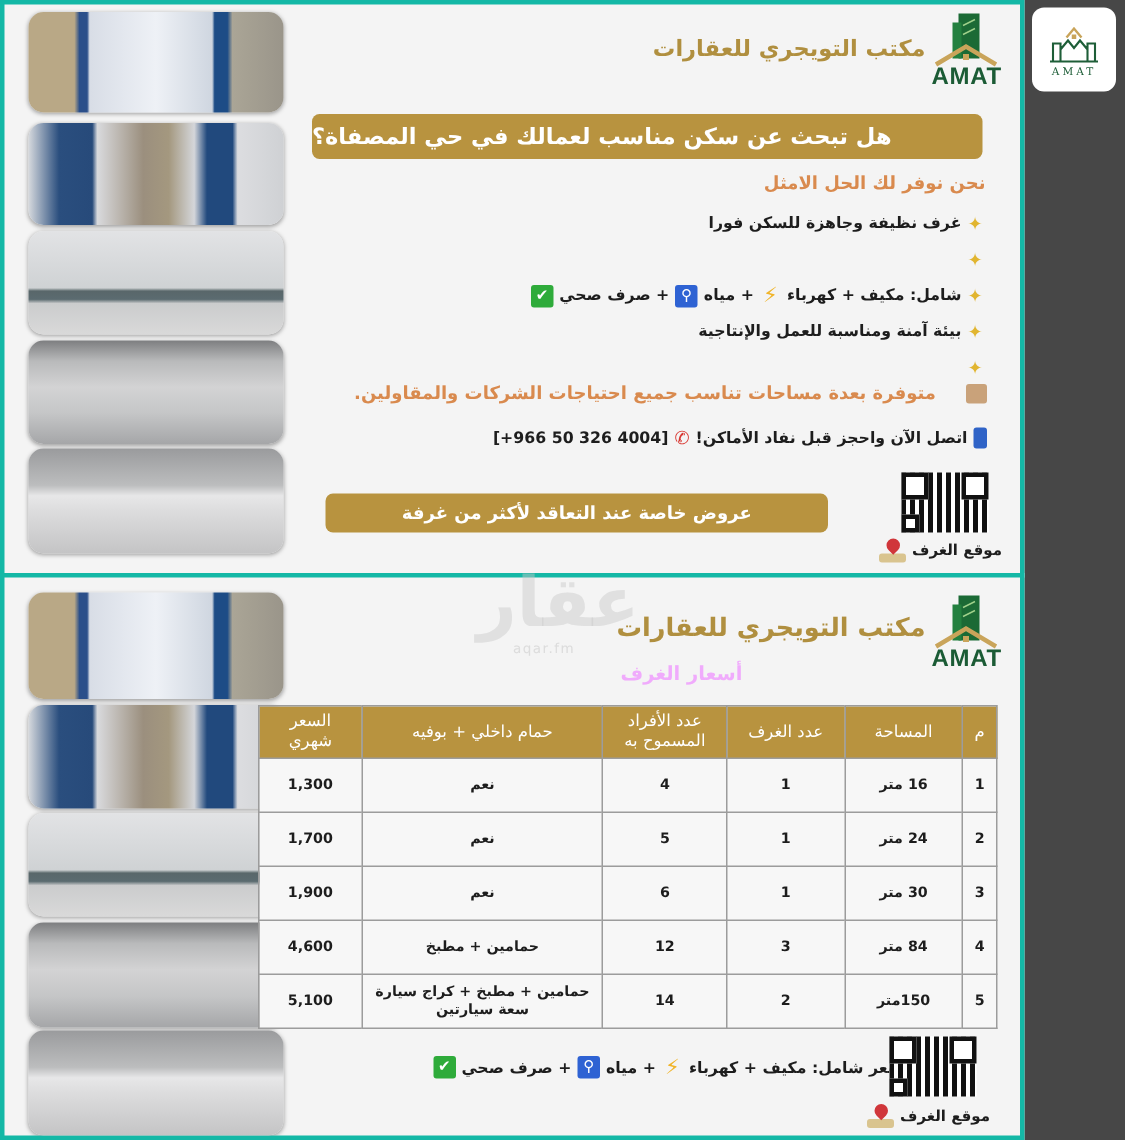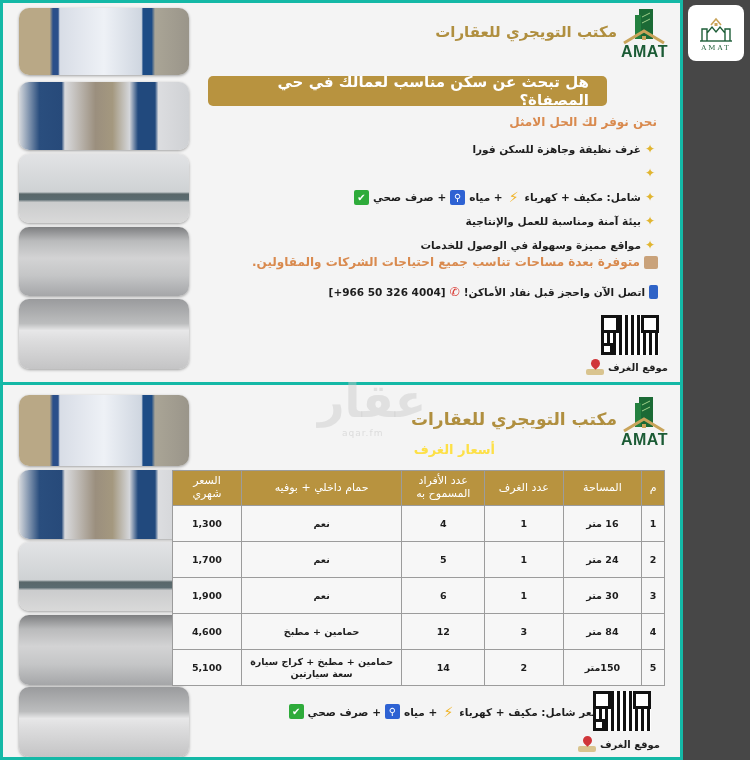--- a/index.html
+++ b/index.html
@@ -18,55 +18,55 @@
   .photo.p3 { background: linear-gradient(180deg, #e2e3e5 0%, #cfd2d4 55%, #59676a 58%, #5b6b70 66%, #cbcccd 70%, #d9d9d9 100%); }
   .photo.p4 { background: linear-gradient(180deg, #7d7e80 0%, #b9babb 20%, #d3d3d4 45%, #c5c6c7 70%, #a5a6a8 100%); }
   .photo.p5 { background: linear-gradient(180deg, #9a9b9d 0%, #bcbdbe 35%, #e7e7e8 45%, #dcdcdd 60%, #c4c4c5 100%); }
 
   .brand { position: absolute; right: 12px; display:flex; align-items:flex-end; gap: 4px; }
   .brand-name { font-size: 15px; font-weight: bold; color: #b08f3f; margin-bottom: 20px; }
   .brand-logo { display:flex; flex-direction:column; align-items:center; }
   .brand-logo .amat { font-family: "Liberation Sans", sans-serif; font-weight: bold; font-size: 16px; color: #1b5b35; letter-spacing: .5px; margin-top: -2px; }
 
   .gold-bar { position: absolute; background: #b8933f; color: #fff; border-radius: 5px; font-weight: bold; display:flex; align-items:center; }
-  .hero-question { top: 73px; left: 205px; width: 399px; height: 30px; font-size: 15px; justify-content:flex-end; padding-right: 18px; }
+  .hero-question { top: 73px; left: 205px; width: 447px; height: 30px; font-size: 15px; justify-content:flex-end; padding-right: 18px; }
   .offer-bar { top: 326px; left: 214px; width: 335px; height: 26px; font-size: 12px; justify-content:center; }
 
   .rtl { direction: rtl; text-align: right; }
   .sub-head { position: absolute; top: 112px; right: 23px; color: #d98a4e; font-weight: bold; font-size: 12px; }
   .features { position: absolute; top: 134px; right: 25px; list-style: none; }
   .features li { display:flex; align-items:center; gap: 4px; font-size: 10.5px; font-weight: bold; color: #1d1d1d; height: 24px; }
   .sparkle { color: #e1b530; font-size: 12px; }
   .inline-icon { display:inline-flex; align-items:center; justify-content:center; width: 15px; height: 15px; font-size: 10px; border-radius: 2px; }
   .bolt { color: #f0b429; background: transparent; font-size: 14px; width: 14px; }
   .water { background: #2e62d3; color: #fff; }
   .check { background: #2eab3a; color: #fff; }
 
-  .availability { position: absolute; top: 252px; right: 22px; display:flex; align-items:center; gap: 4px; color: #d98a4e; font-weight: bold; font-size: 12px; }
+  .availability { position: absolute; top: 252px; right: 22px; display:flex; align-items:center; gap: 20px; color: #d98a4e; font-weight: bold; font-size: 12px; }
   .box-icon { width: 14px; height: 13px; background: #c9a27a; border-radius: 2px; display:inline-block; }
   .contact { position: absolute; top: 282px; right: 22px; display:flex; align-items:center; gap: 4px; font-weight: bold; font-size: 10.5px; color: #1d1d1d; }
   .phone-icon { color: #d8352f; font-size: 12px; }
   .mobile-icon { display:inline-block; width: 9px; height: 14px; background: #2f63c7; border-radius: 2px; }
 
   .qr { position: absolute; width: 58px; height: 40px; background:
         repeating-linear-gradient(90deg, #111 0 3px, transparent 3px 6px),
         repeating-linear-gradient(0deg, #fff 0 2px, transparent 2px 5px); background-color:#fff; }
   .qr::before, .qr::after { content:""; position:absolute; width: 12px; height: 12px; border: 3px solid #111; background:#fff; }
   .qr::before { left: 0; top: 0; }
   .qr::after { right: 0; top: 0; }
   .qr .qr-c { position:absolute; left:0; bottom:0; width:12px; height:12px; border:3px solid #111; background:#fff; }
   .location { position: absolute; display:flex; align-items:center; gap: 4px; font-size: 10px; font-weight: bold; color:#1d1d1d; }
   .pin { position: relative; width: 18px; height: 16px; }
   .pin .map { position:absolute; bottom:0; left:0; width:18px; height:6px; background:#d9c48f; border-radius:2px; }
   .pin .drop { position:absolute; top:0; left:5px; width:9px; height:9px; background:#d0363a; border-radius:50% 50% 50% 0; transform: rotate(-45deg); }
 
   .watermark { position: absolute; top: 378px; left: 318px; font-size: 46px; color: rgba(200,200,200,.45); font-weight: bold; line-height: 1; }
   .watermark-sub { position: absolute; top: 428px; left: 342px; font-size: 9px; color: rgba(200,200,200,.55); letter-spacing: 1px; }
 
-  .section-title { position: absolute; top: 442px; right: 255px; font-weight: bold; font-size: 13px; color: #fde047; }
+  .section-title { position: absolute; top: 442px; right: 255px; font-weight: bold; font-size: 13px; color: #f0abfc; }
   table.prices { position: absolute; top: 470px; left: 172px; width: 493px; border-collapse: collapse; direction: rtl; font-size: 9.5px; }
   table.prices th { background: #b8933f; color: #fff; font-weight: normal; font-size: 11px; height: 35px; border: 1px solid #9c9c9c; padding: 0 4px; line-height: 1.15; }
   table.prices td { background: #f7f7f7; border: 1px solid #9c9c9c; text-align: center; height: 36px; font-weight: bold; color: #1d1d1d; padding: 0 4px; }
   table.prices td.idx, table.prices th.idx { width: 23px; }
   table.prices td.area { width: 80px; }
   table.prices td.rooms { width: 80px; }
   table.prices td.persons { width: 84px; }
   table.prices td.amen { width: 165px; line-height: 1.25; }
   table.prices td.price { width: 70px; }
 
@@ -131,40 +131,42 @@
         <span class="inline-icon water">⚲</span>
         <span>+ صرف صحي</span>
         <span class="inline-icon check">✔</span>
       </li>
       <li>
         <span class="sparkle">✦</span>
         <span>بيئة آمنة ومناسبة للعمل والإنتاجية</span>
       </li>
       <li>
         <span class="sparkle">✦</span>
-        <span>مواقع مميزة وسهولة في الوصول للخدمات</span>
       </li>
     </ul>
 
     <div class="availability rtl">
       <span class="box-icon"></span>
       <span>متوفرة بعدة مساحات تناسب جميع احتياجات الشركات والمقاولين.</span>
     </div>
 
     <div class="contact rtl">
       <span class="mobile-icon"></span>
       <span>اتصل الآن واحجز قبل نفاد الأماكن!</span>
       <span class="phone-icon">✆</span>
       <span style="direction:ltr;">[+966 50 326 4004]</span>
     </div>
 
     <div class="qr" style="top:312px;left:598px;">
         <span class="qr-c"></span>
       </div>
 
+    <div class="gold-bar offer-bar rtl">
+      <span>عروض خاصة عند التعاقد لأكثر من غرفة</span>
+    </div>
 
     <div class="location rtl" style="top:356px;left:583px;">
       <span>موقع الغرف</span>
       <span class="pin">
           <span class="map"></span>
           <span class="drop"></span>
         </span>
     </div>
   </div>
 

